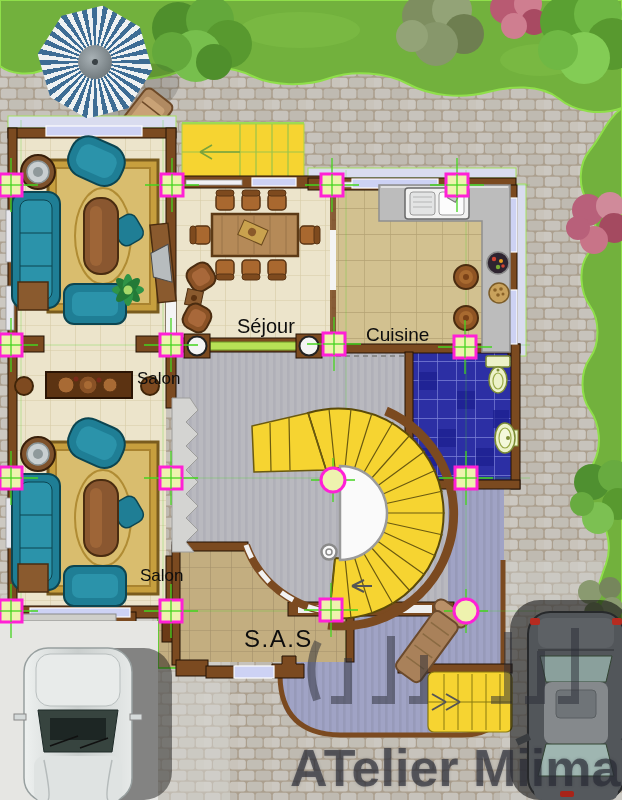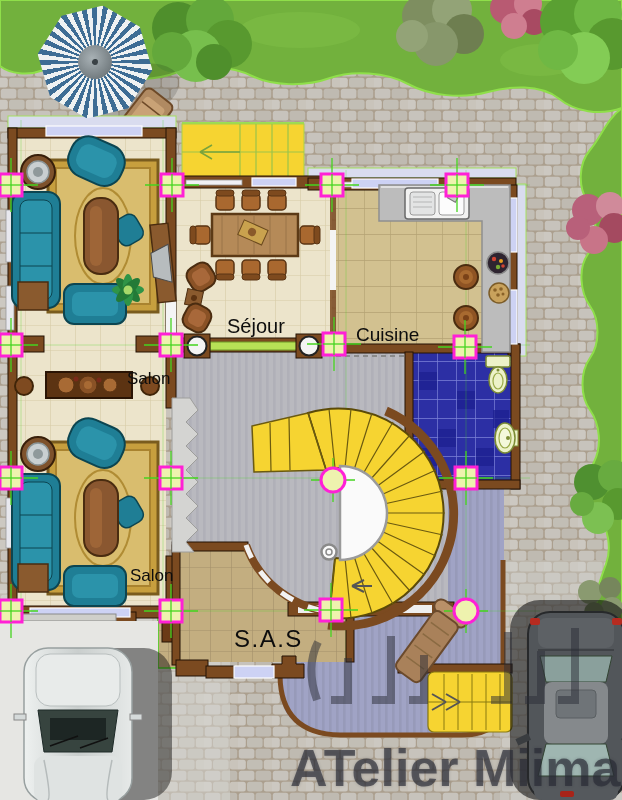--- a/index.html
+++ b/index.html
@@ -1,18 +1,18 @@
 <!DOCTYPE html>
 <html><head>
 <meta charset="utf-8">
 <style>
   html,body{margin:0;padding:0;background:#222;}
   .canvas{position:relative;width:622px;height:800px;overflow:hidden;background:#c6c2ba;font-family:"Liberation Sans",sans-serif;}
   .canvas svg{position:absolute;left:0;top:0;}
-  .room-label{position:absolute;color:#0d0d0d;font-family:"Liberation Sans",sans-serif;font-weight:400;white-space:nowrap;}
+  .room-label{position:absolute;color:#0d0d0d;font-family:"Liberation Sans",sans-serif;font-weight:400;white-space:nowrap;padding-left:10px;}
   .lbl-salon1{left:127px;top:369px;font-size:17px;}
   .lbl-sejour{left:227px;top:315px;font-size:20px;}
   .lbl-cuisine{left:356px;top:324px;font-size:19px;}
   .lbl-salon2{left:130px;top:566px;font-size:17px;}
   .lbl-sas{left:234px;top:625px;font-size:24px;letter-spacing:1.5px;}
   .parasol{position:absolute;left:37px;top:5px;width:116px;height:114px;
     background:repeating-conic-gradient(#3e6d94 0 5.6deg,#eff2f2 5.6deg 11.25deg);
     clip-path:polygon(50% 0%,84% 14%,100% 50%,84% 86%,50% 100%,16% 86%,0% 50%,16% 14%);
     transform:rotate(8deg);}
   .parasol-hub{position:absolute;left:41px;top:40px;width:34px;height:34px;border-radius:50%;

